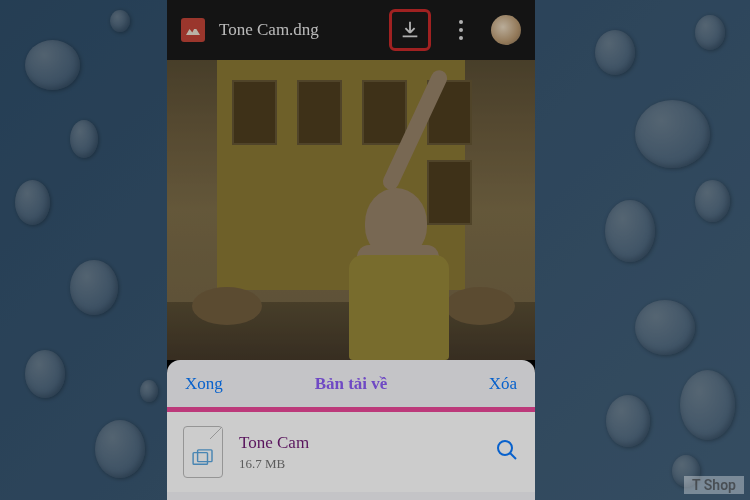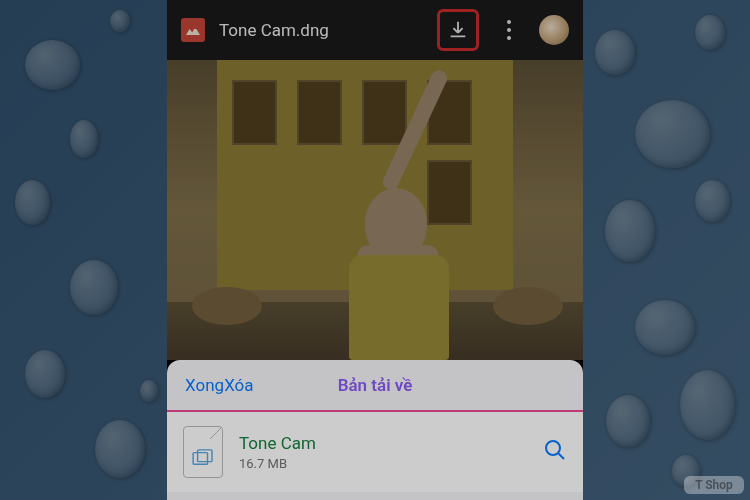--- a/index.html
+++ b/index.html
@@ -19,24 +19,25 @@
     .droplet {
       position: absolute;
       background: radial-gradient(ellipse at 35% 30%, rgba(200,225,245,0.7), rgba(120,160,200,0.3));
       border-radius: 50%;
       box-shadow: inset -2px -2px 6px rgba(60,90,120,0.5), 1px 1px 4px rgba(0,0,0,0.3);
     }
     .phone {
       position: absolute;
       left: 167px;
       top: 0;
-      width: 416px;
+      width: 368px;
       height: 500px;
       background: #000;
       overflow: hidden;
+      font-family: Liberation Serif, serif;
     }
     .top-bar {
       height: 60px;
       background: #1a1a1a;
       display: flex;
       align-items: center;
       padding: 0 14px;
       gap: 14px;
     }
     .photo-icon {
@@ -170,23 +171,23 @@
       left: 0;
       right: 0;
       height: 140px;
       background: #f6f6f9;
       border-radius: 13px 13px 0 0;
     }
     .sheet-header {
       height: 52px;
       display: flex;
       align-items: center;
-      justify-content: flex-start;
+      justify-content: space-between;
       padding: 16px 18px;
-      border-bottom: 2px solid #ec4899;
+      border-bottom: 5px solid #ec4899;
     }
     .sheet-title {
       color: #8b5cf6;
       font-size: 17px;
       font-weight: 600;
       position: absolute;
       left: 50%;
       transform: translateX(-50%);
     }
     .done-btn, .delete-btn {
@@ -217,21 +218,21 @@
       width: 12px; height: 12px;
       background: linear-gradient(135deg, transparent 48%, #bbb 48%, #bbb 54%, #fff 54%);
     }
     .file-icon svg {
       position: absolute;
       bottom: 10px; left: 8px;
       width: 22px; height: 18px;
     }
     .file-info { flex: 1; }
     .file-name {
-      color: #15803d;
+      color: #701a75;
       font-size: 17px;
       margin-bottom: 3px;
     }
     .file-size {
       color: #737373;
       font-size: 13px;
     }
     .search-result {
       cursor: pointer;
     }
@@ -242,25 +243,25 @@
       background: rgba(0,0,0,0.2);
       pointer-events: none;
     }
     .watermark {
       position: absolute;
       bottom: 6px;
       right: 6px;
       width: 60px;
       height: 18px;
       background: rgba(255,255,255,0.35);
-      border-radius: 6px;
+      border-radius: 0;
       display: flex;
       align-items: center;
       justify-content: center;
-      font-size: 12px;
+      font-size: 14px;
       color: rgba(40,40,40,0.6);
       font-weight: 600;
     }
   </style>
 </head>
 <body>
 
 <div class="background">
   <div class="droplet" style="top:40px;left:25px;width:55px;height:50px"></div>
   <div class="droplet" style="top:120px;left:70px;width:28px;height:38px"></div>

